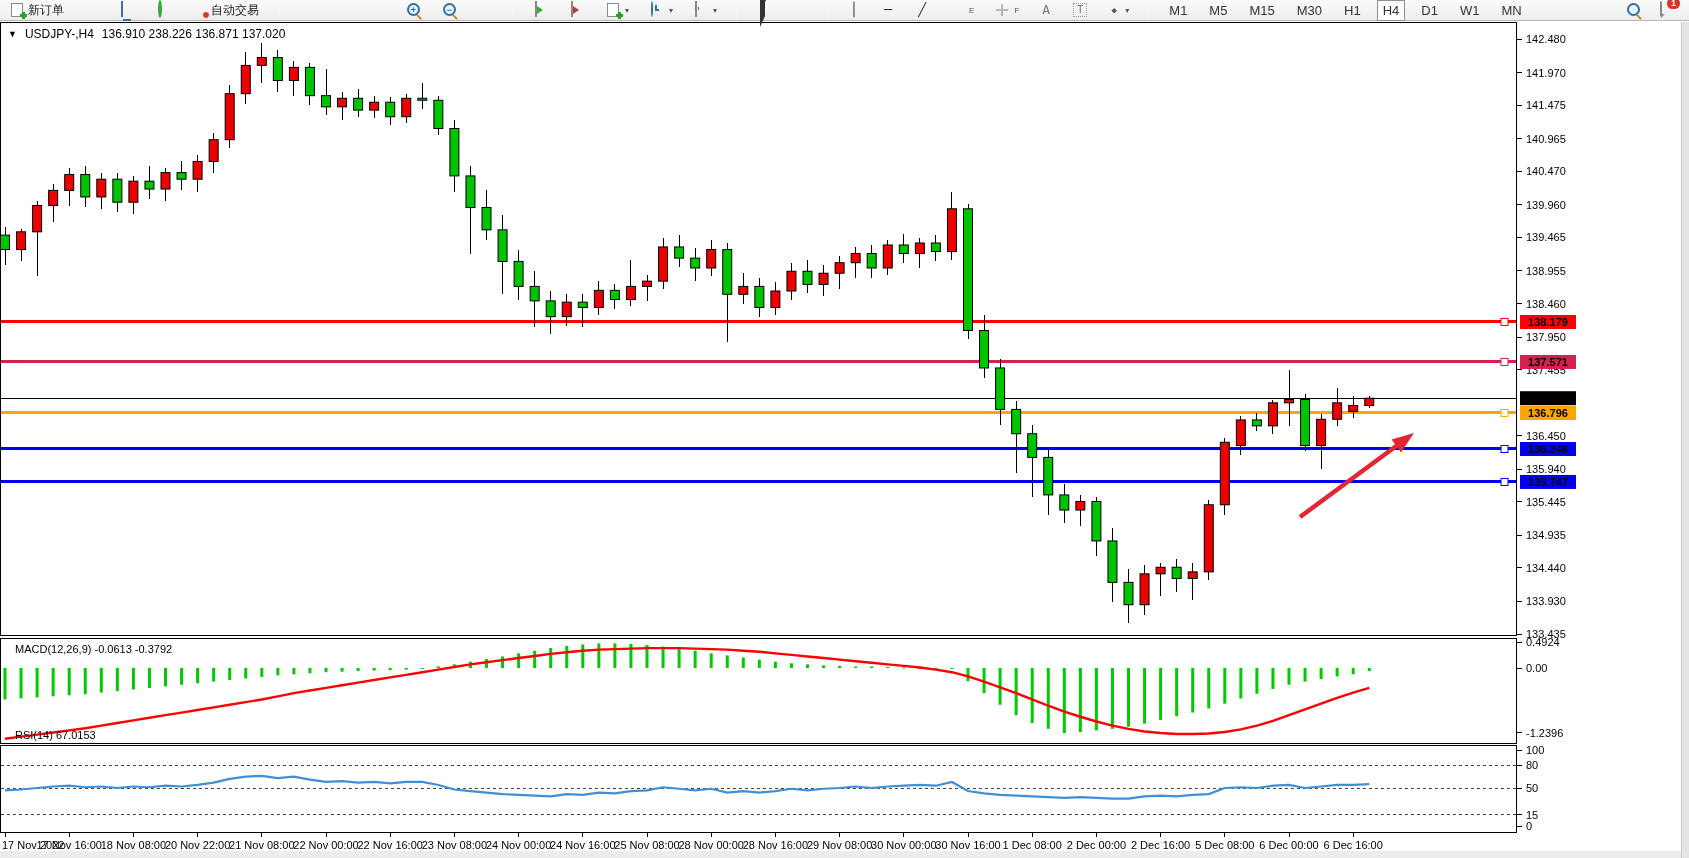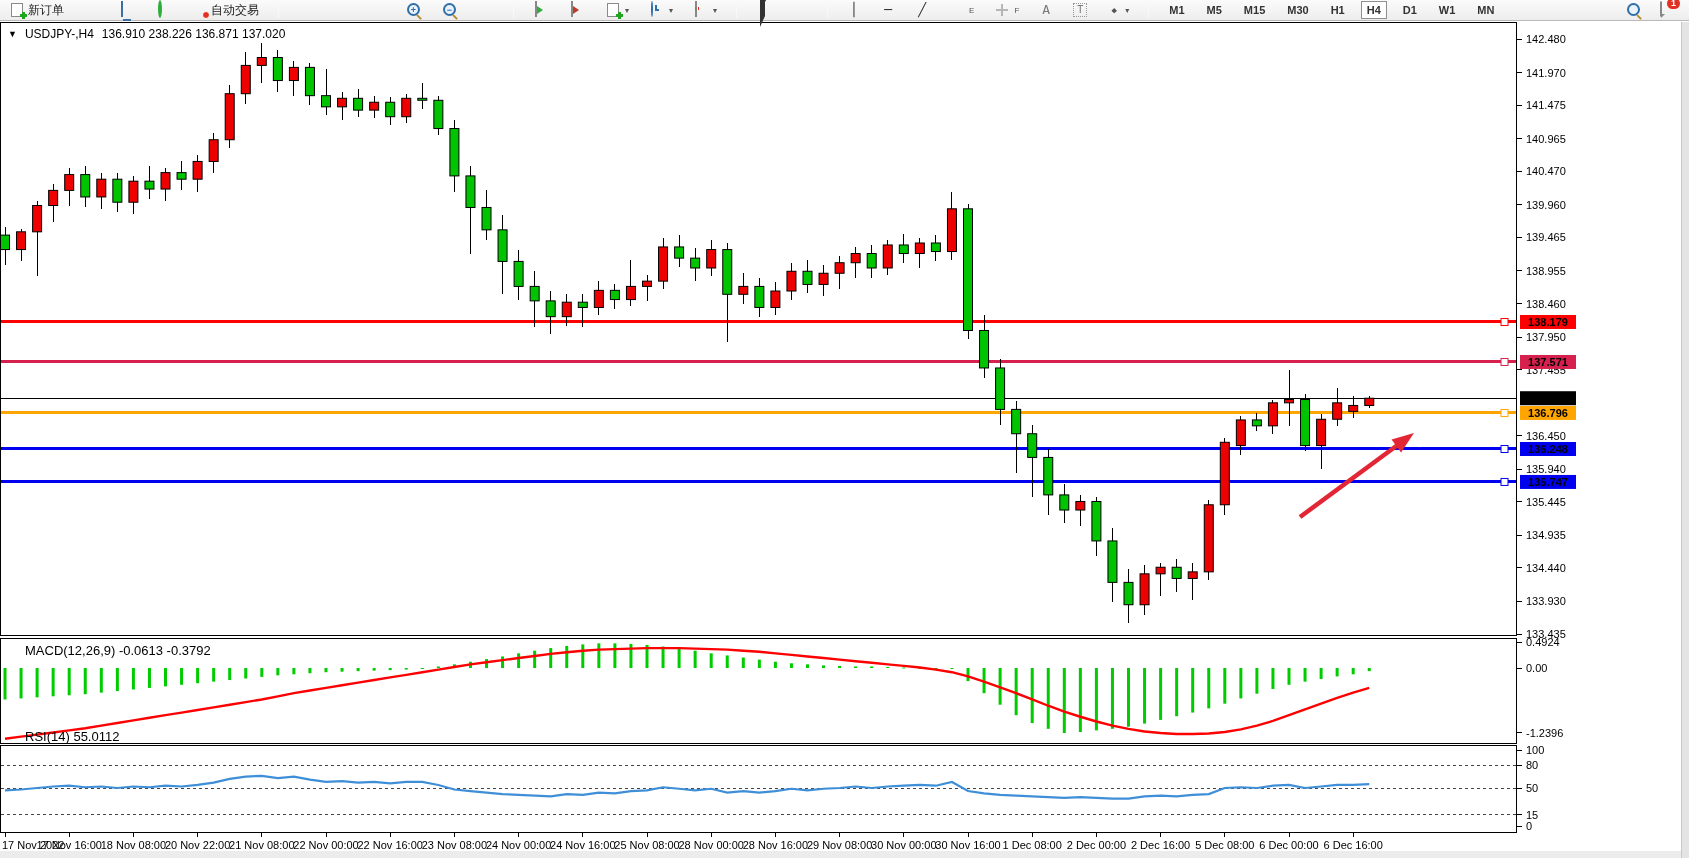--- a/index.html
+++ b/index.html
@@ -47,33 +47,33 @@
   .ic-template{margin:2px;width:12px;height:10px;border:1px solid #888;background:linear-gradient(180deg,#cfe3f5 0 40%,#f7f7e8 40%);}
   .ic-template::after{content:"";position:absolute;left:1px;top:5px;width:11px;height:3px;background:linear-gradient(90deg,transparent 0 1px,#2fae3e 1px 2px,transparent 2px 4px,#e03123 4px 5px,transparent 5px);}
   .ic-cursor{margin:2px 4px;width:0;height:0;border-left:5px solid #333;border-right:4px solid transparent;border-bottom:11px solid transparent;border-top:7px solid #333;transform:rotate(-14deg);}
   .ic-cross{margin:2px;width:12px;height:12px;background:
     linear-gradient(#444,#444) 5px 0/2px 12px no-repeat,
     linear-gradient(#444,#444) 0 5px/12px 2px no-repeat;}
   .glyph{font-family:"DejaVu Sans Mono",monospace;font-size:13px;color:#333;line-height:16px;text-align:center;width:14px;}
   .ic-channel{margin:2px;width:12px;height:12px;background:
     linear-gradient(55deg,transparent 42%,#444 42% 50%,transparent 50%),
     linear-gradient(55deg,transparent 62%,#444 62% 70%,transparent 70%);}
-  .tf{font-size:11px;color:#333;padding:2px 5px;border:1px solid transparent;font-weight:bold;}
+  .tf{font-size:13px;color:#333;padding:2px 5px;border:1px solid transparent;}
   .tf.active{background:#fff;border:1px solid #8f8f8f;box-shadow:0 0 0 1px #fff inset;}
   .right-tools{margin-left:auto;display:flex;align-items:center;gap:6px;}
   .bubble{width:13px;height:10px;border:1px solid #888;border-radius:3px;background:#fdfdfd;margin:2px;}
   .bubble::after{content:"";position:absolute;left:3px;bottom:0px;border-top:4px solid #888;border-right:4px solid transparent;}
   .badge{position:absolute;right:-6px;top:-4px;min-width:11px;height:11px;border-radius:6px;background:#e03123;color:#fff;
     font-size:9px;font-weight:bold;text-align:center;line-height:11px;padding:0 1px;}
   
   .chart-area{position:absolute;left:0;top:22px;width:1689px;height:836px;}
   #chart-svg{position:absolute;left:0;top:0;}
   .symbol-title{position:absolute;left:8px;top:5px;font-size:12px;color:#000;display:flex;gap:8px;align-items:center;}
   .symbol-title .tri{font-size:9px;}
-  .pane-label{position:absolute;left:25px;font-size:13px;color:#000;}
+  .pane-label{position:absolute;left:15px;font-size:11px;color:#000;}
   .pane-label.macd{top:621px;}
   .pane-label.rsi{top:707px;}
   .right-gutter{position:absolute;right:0;top:22px;width:7px;height:836px;background:#e4e4e4;border-left:1px solid #c9c9c9;}
   svg text{font-family:"Liberation Sans",sans-serif;font-size:11px;fill:#000;}
 </style>
 </head>
 <body>
 
 <div class="toolbar">
   <div class="tbtn">
@@ -605,15 +605,15 @@
         <line x1="1300" y1="495" x2="1402.729218277053" y2="419.3047865326979" stroke="#e32636" stroke-width="4.5"></line>
         <polygon points="1414,411 1401.0343638826246,430.49082553592365 1391.543179273827,417.6099321382698" fill="#e32636"></polygon>
       </g>
     </svg>
   <div class="symbol-title">
     <span class="tri">▼</span>
     <span>USDJPY-,H4</span>
     <span>136.910 238.226 136.871 137.020</span>
   </div>
   <div class="pane-label macd">MACD(12,26,9) -0.0613 -0.3792</div>
-  <div class="pane-label rsi">RSI(14) 55.0112</div>
+  <div class="pane-label rsi">RSI(14) 67.0153</div>
 </div>
 <div class="right-gutter"></div>
 
 </body></html>

